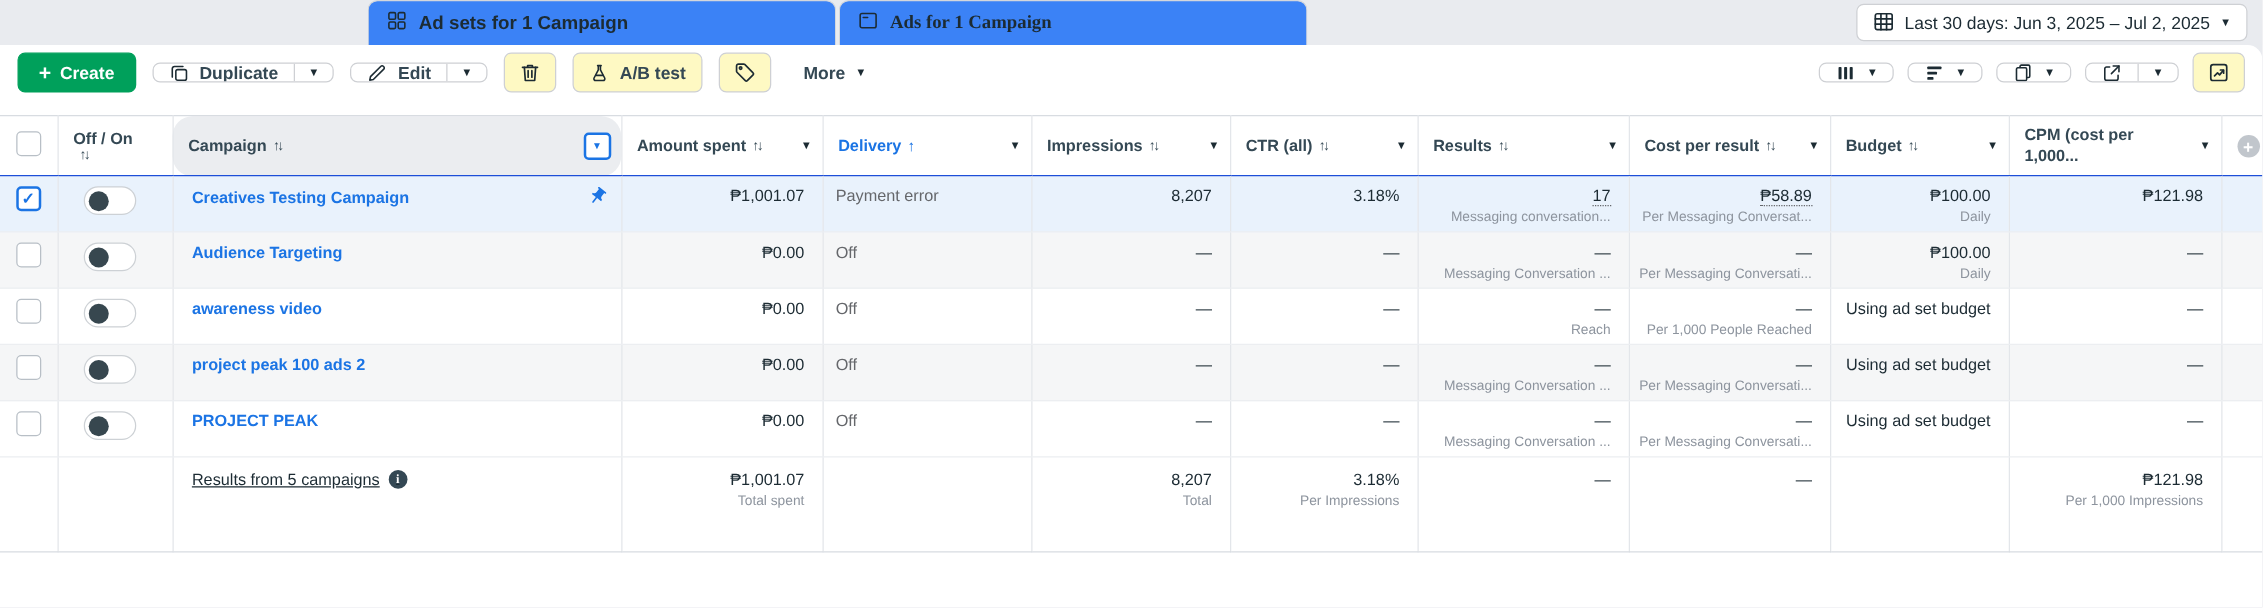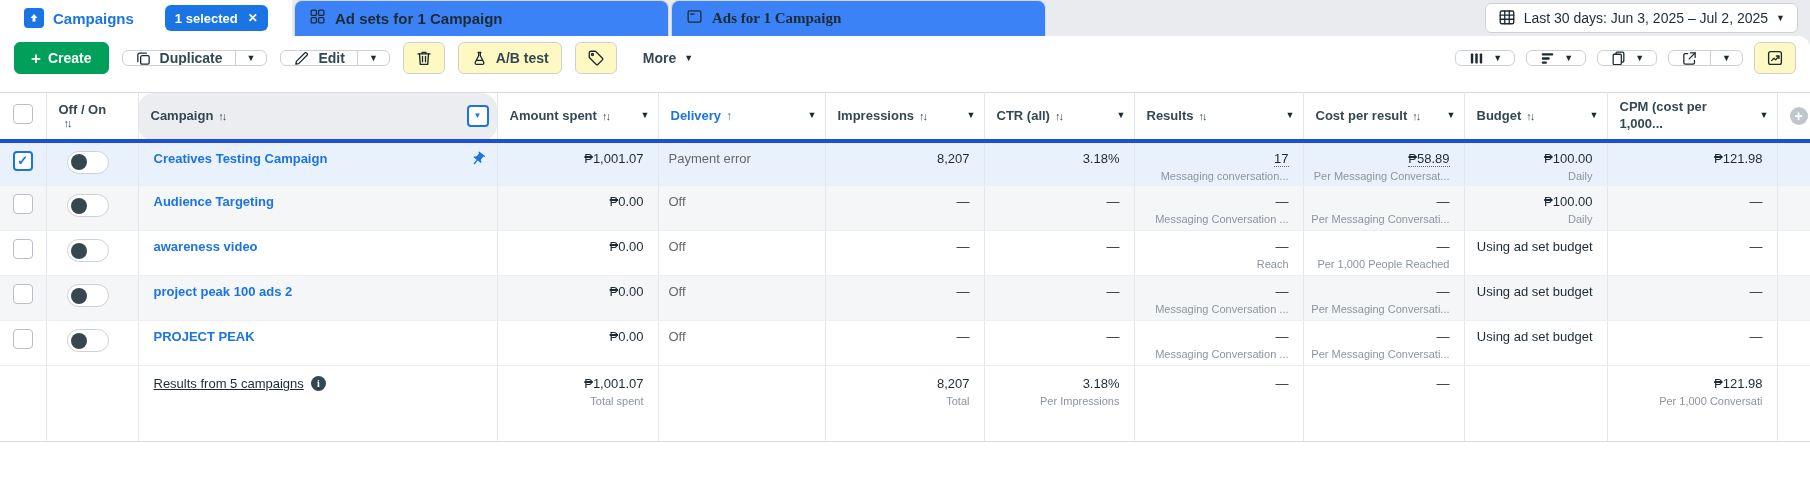--- a/index.html
+++ b/index.html
@@ -48,21 +48,21 @@
 
   
   table.grid{border-collapse:collapse;table-layout:fixed;width:1810px;margin-top:12px;font-size:13px;color:#1c2b33;}
   table.grid col.c0{width:46px;}  table.grid col.c1{width:92px;}  table.grid col.c2{width:359px;}
   table.grid col.c3{width:161px;} table.grid col.c4{width:167px;} table.grid col.c5{width:159px;}
   table.grid col.c6{width:150px;} table.grid col.c7{width:169px;} table.grid col.c8{width:161px;}
   table.grid col.c9{width:143px;} table.grid col.c10{width:170px;}table.grid col.c11{width:33px;}
   th,td{border-right:1px solid #e3e6ea;vertical-align:top;box-sizing:border-box;}
   th:last-child,td:last-child{border-right:none;}
   tr.headrow{height:48px;}
-  tr.headrow th{border-top:1px solid #d8dce1;border-bottom:4px solid #1d4ed8;font-size:13px;font-weight:bold;color:#344854;
+  tr.headrow th{border-top:1px solid #d8dce1;border-bottom:1px solid #1d4ed8;font-size:13px;font-weight:bold;color:#344854;
                 text-align:left;vertical-align:middle;padding:0 8px 0 12px;cursor:pointer;border-radius:16px;}
   tr.headrow th.th-check{text-align:center;padding:0;}
   tr.headrow th.th-camp{background:#ebedf0;}
   .hwrap{display:flex;align-items:center;}
   .hwrap .sp{flex:1;}
   .sort{font-size:11px;letter-spacing:-2px;color:#344854;margin-left:5px;}
   .sort-blue{color:#1b74e4;font-size:12px;margin-left:5px;}
   .hd-blue{color:#1b74e4;}
   .ddbtn{width:22px;height:22px;box-sizing:border-box;border:2px solid #1b74e4;border-radius:4px;background:#fff;color:#1b74e4;
          display:flex;align-items:center;justify-content:center;font-size:8px;cursor:pointer;}
@@ -94,32 +94,20 @@
   .footlabel{display:flex;align-items:center;gap:7px;padding-left:14px;color:#1c2b33;text-decoration:underline;}
   .info{width:15px;height:15px;border-radius:50%;background:#344854;color:#fff;font-size:10px;font-weight:bold;
         display:inline-flex;align-items:center;justify-content:center;font-family:"Liberation Serif",serif;cursor:pointer;}
 </style>
 </head>
 <body>
 
 <div class="app">
 
   <div class="tabstrip">
-    <div class="tab tab-active">
-      <span class="campfolder">
-        <svg width="12" height="12" viewBox="0 0 24 24">
-            <polygon points="12,4 19,12 15,12 15,19 9,19 9,12 5,12" fill="#ffffff"></polygon>
-          </svg>
-      </span>
-      <span class="tablabel">Campaigns</span>
-      <span class="badge">
-        <span>1 selected</span>
-        <span class="x">✕</span>
-      </span>
-    </div>
     <div class="tab tab-plain tab2">
       <span>
         <svg class="icon16" viewBox="0 0 24 24">
             <g class="ico">
               <rect x="3" y="3" width="7.5" height="7.5" rx="1.5"></rect>
               <rect x="13.5" y="3" width="7.5" height="7.5" rx="1.5"></rect>
               <rect x="3" y="13.5" width="7.5" height="7.5" rx="1.5"></rect>
               <rect x="13.5" y="13.5" width="7.5" height="7.5" rx="1.5"></rect>
             </g>
           </svg>
@@ -598,20 +586,20 @@
             </td>
         <td class="c-num">
               <div>—</div>
             </td>
         <td class="c-num">
               <div>—</div>
             </td>
         <td></td>
         <td class="c-num">
               <div>₱121.98</div>
-              <div class="sub">Per 1,000 Conversati</div>
+              <div class="sub">Per 1,000 Impressions</div>
             </td>
         <td></td>
       </tr>
     </tbody>
       </table>
   </div>
 </div>
 
 </body></html>

